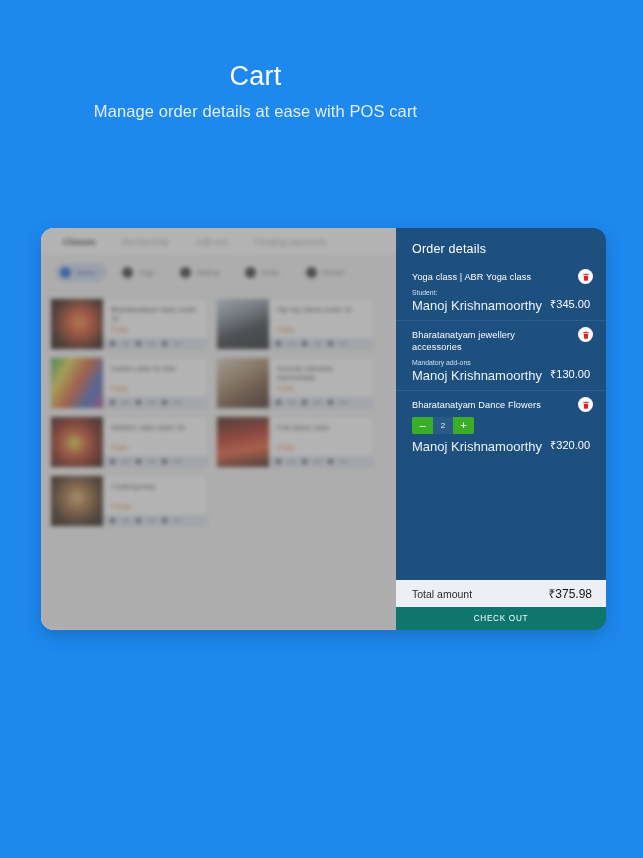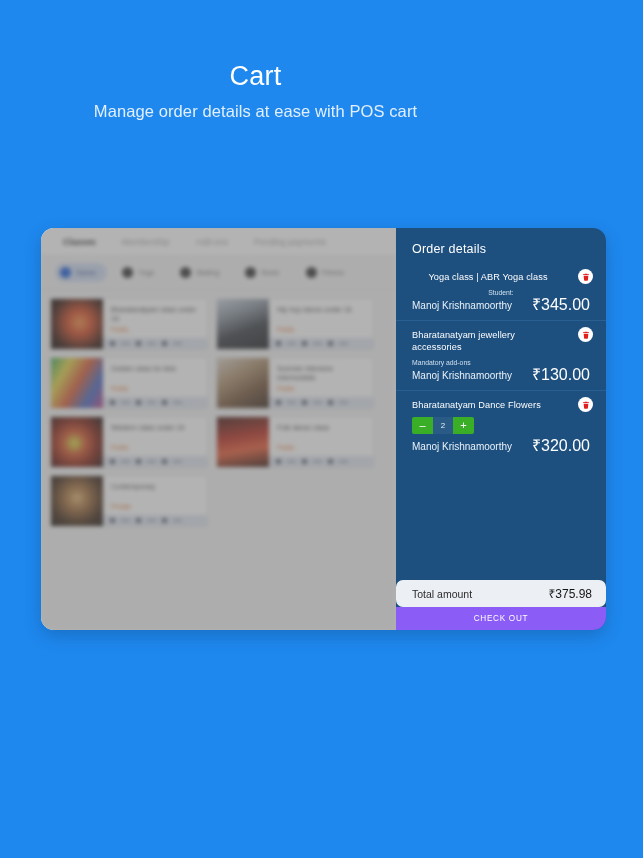--- a/index.html
+++ b/index.html
@@ -166,46 +166,46 @@
     font-size: 12.5px;
     padding: 14px 0 11px 16px;
     letter-spacing: .2px;
   }
   .items { flex: 1; }
   .item {
     position: relative;
     padding: 8px 16px 9px 16px;
     border-top: 1px solid #2a6091;
   }
-  .item:first-child { border-top: none; padding-top: 4px; text-align: center; }
+  .item:first-child { border-top: none; padding-top: 4px; }
   .item-name {
     color: #ffffff;
     font-size: 9.2px;
     line-height: 12px;
     padding-right: 26px;
     letter-spacing: .1px;
   }
   .item-sub {
     color: #cfe0ef;
     font-size: 6.8px;
     margin-top: 5px;
     line-height: 9px;
   }
   .item-row {
     display: flex; align-items: flex-end; justify-content: space-between;
     margin-top: 1px;
   }
   .item-student {
     color: #eaf2f9;
-    font-size: 10px;
+    font-size: 13px;
     line-height: 11px;
   }
   .item-price {
     color: #ffffff;
-    font-size: 16px;
+    font-size: 11px;
     line-height: 13px;
     white-space: nowrap;
   }
   .trash-btn {
     position: absolute; right: 13px; top: 6px;
     width: 15px; height: 15px; border-radius: 50%;
     background: #ffffff;
     display: flex; align-items: center; justify-content: center;
   }
   .item:first-child .trash-btn { top: 2px; }
@@ -226,28 +226,27 @@
     flex: 1; background: #2a5a86;
     display: flex; align-items: center; justify-content: center;
     color: #eaf2f9; font-size: 8px;
   }
 
   .total-bar {
     height: 27px;
     background: #eceff3;
     display: flex; align-items: center; justify-content: space-between;
     padding: 0 14px 0 16px;
-    border-radius: 7px;
   }
   .total-label { font-size: 10.5px; color: #2c2c2c; }
   .total-value { font-size: 12px; color: #151515; }
 
   .checkout {
     height: 23px;
-    background: #8b5cf6;
+    background: #0f766e;
     display: flex; align-items: center; justify-content: center;
     color: #ffffff;
     font-size: 8.2px;
     letter-spacing: .7px;
   }
 </style>
 </head>
 <body>
 
 <div class="hero">

